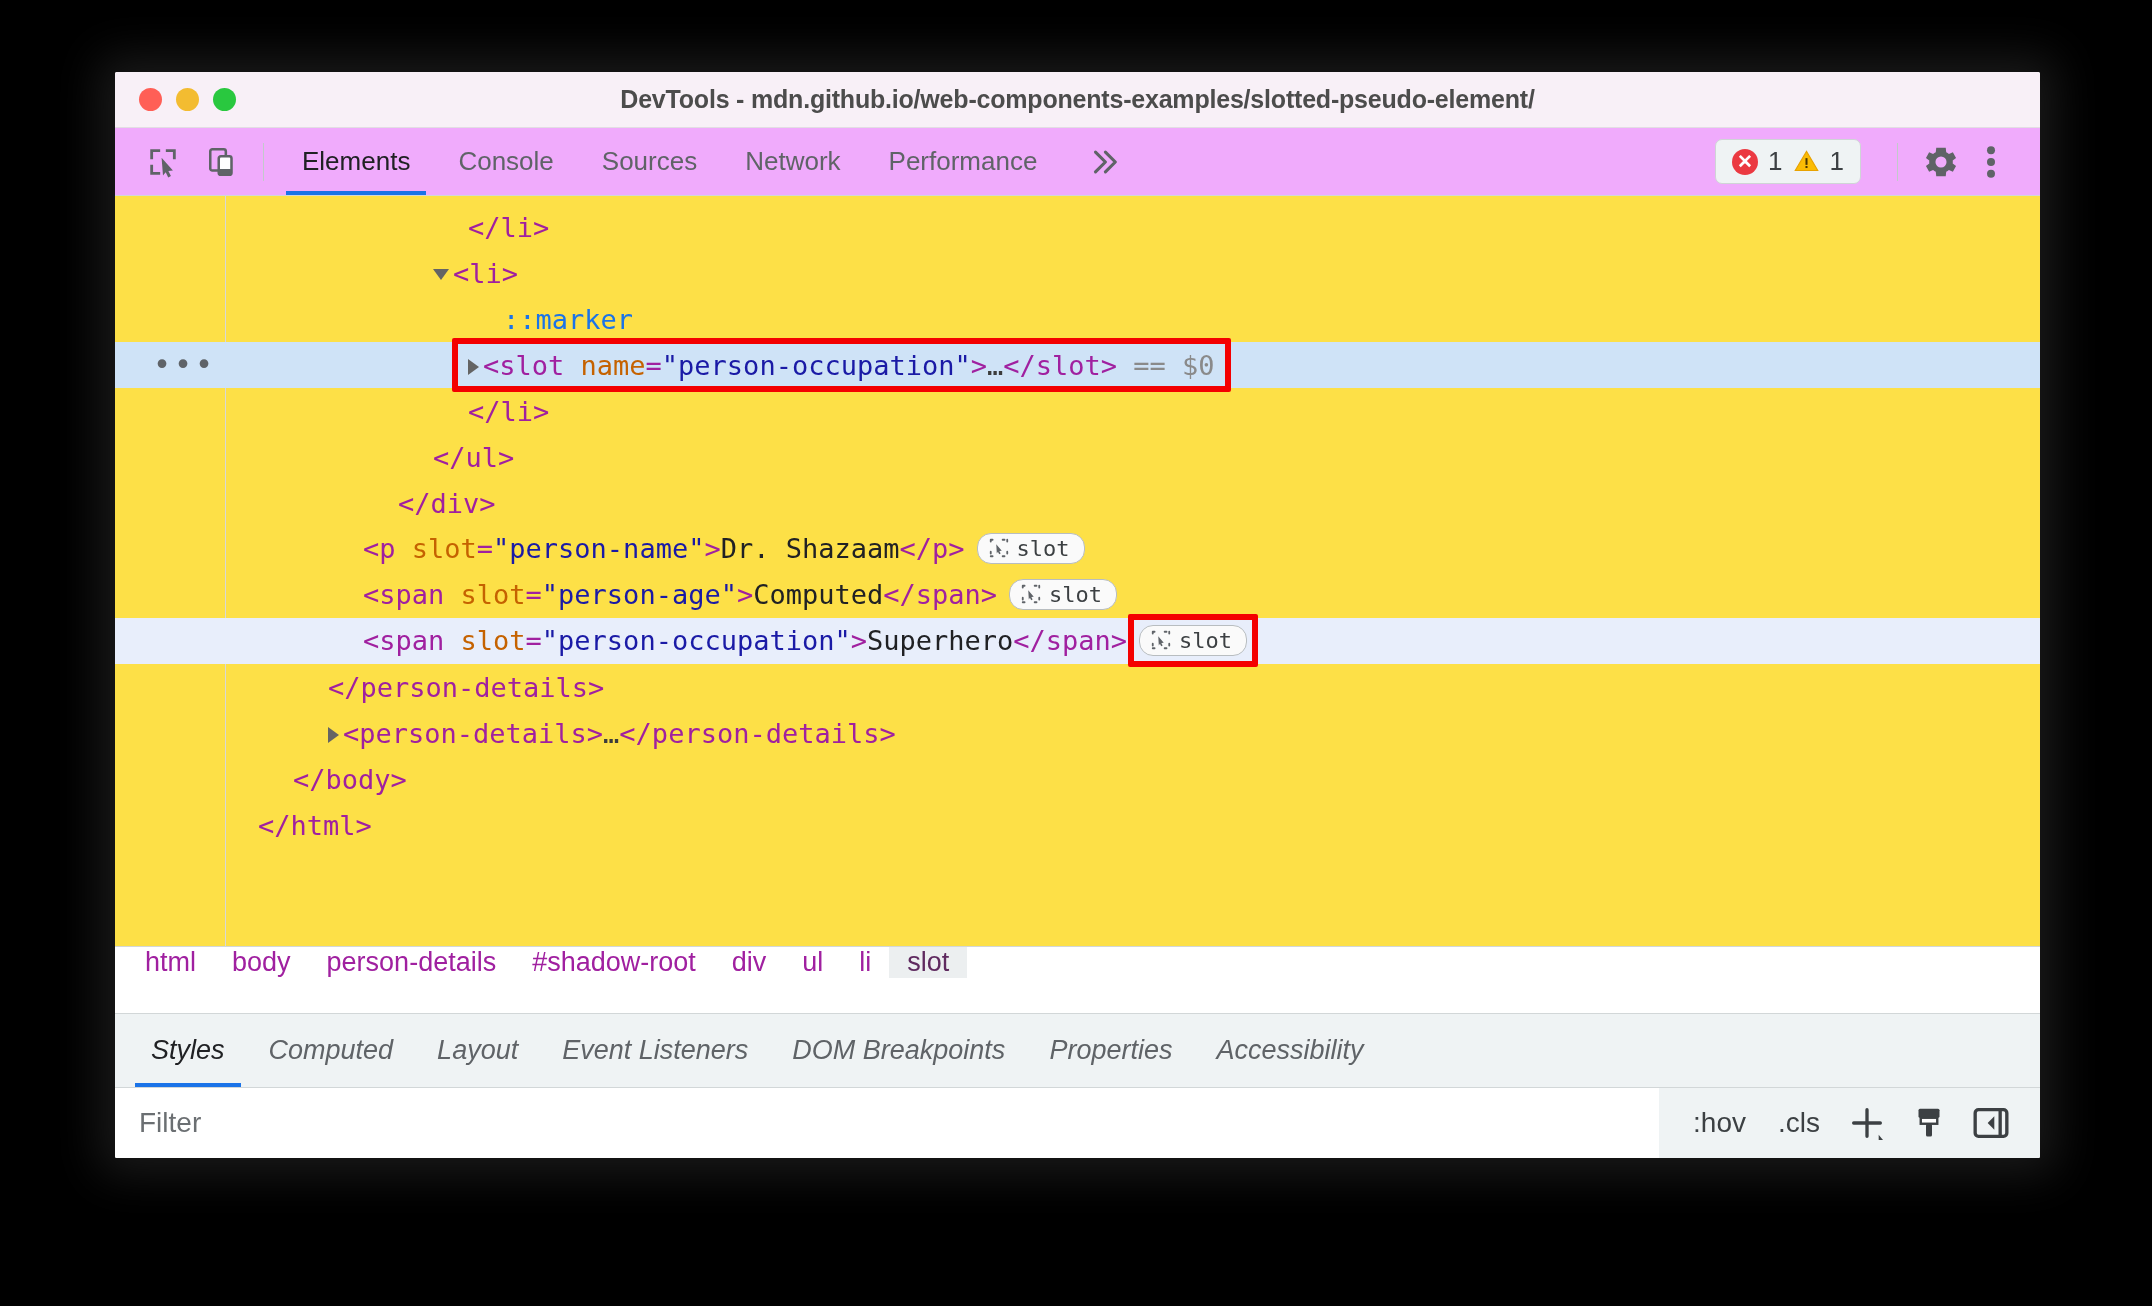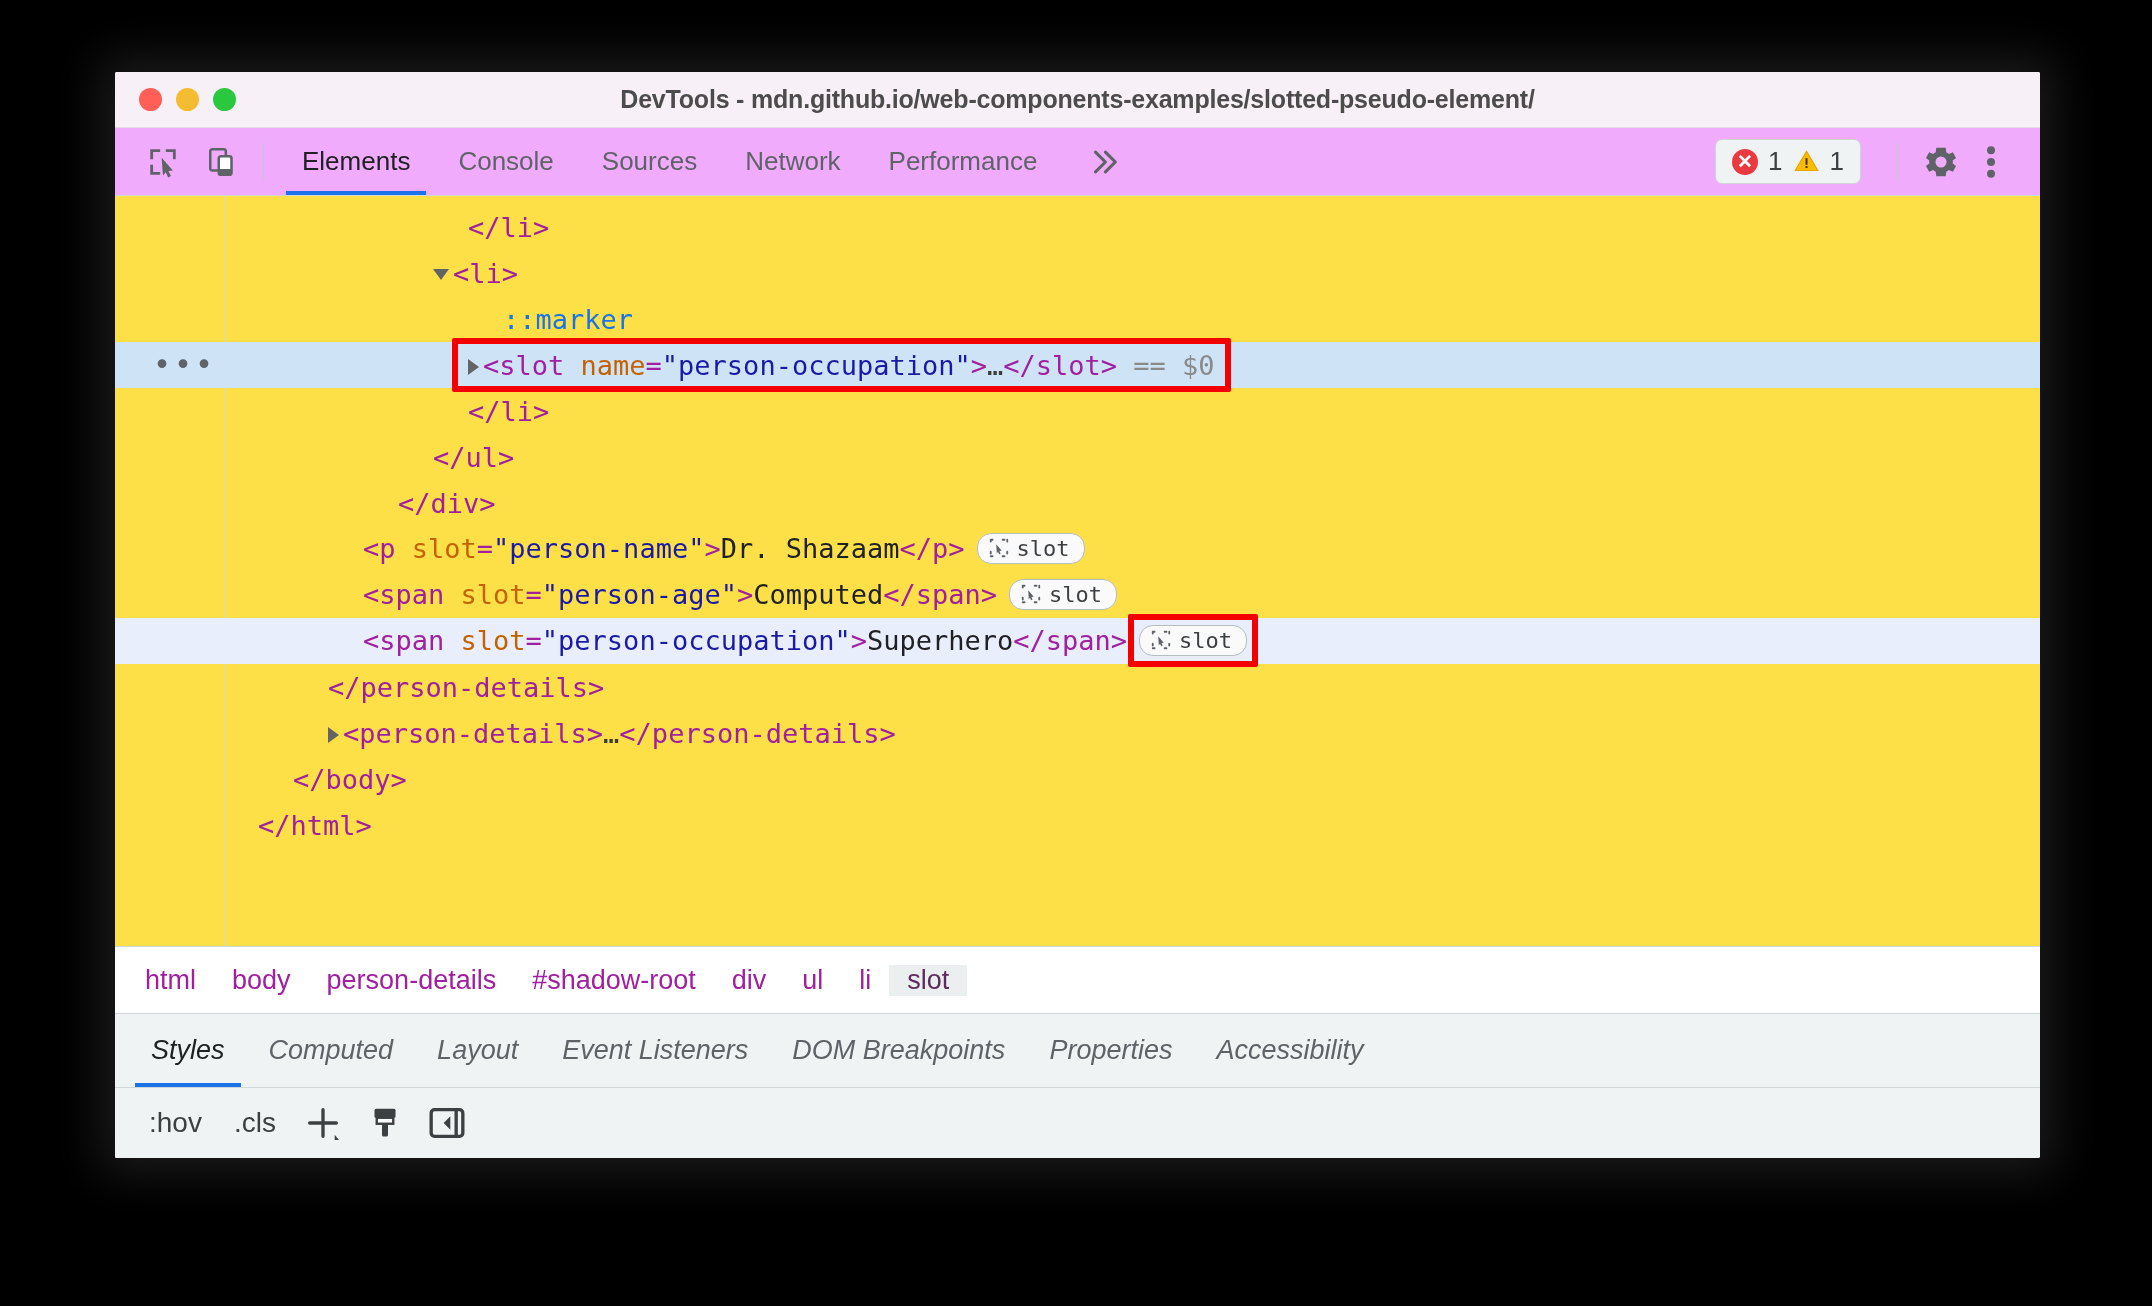--- a/index.html
+++ b/index.html
@@ -145,21 +145,21 @@
   }
   .hlbox {
     position: absolute; border: 6px solid #f40000; border-radius: 2px;
     pointer-events: none;
   }
 
   
   .crumbs {
     flex: 0 0 auto; height: 68px; background: #ffffff;
     border-top: 1px solid #d2d7d8; border-bottom: 1px solid #d2d7d8;
-    display: flex; align-items: center; padding-left: 12px;
+    display: flex; align-items: flex-start; padding-left: 12px;
   }
   .crumb {
     display: flex; align-items: center; padding: 0 18px;
     font-size: 27px; color: #a020a0; cursor: pointer; white-space: nowrap;
   }
   .crumb.active { background: #eceff0; color: #5f2a5f; }
 
   
   .sidetabs {
     flex: 0 0 auto; height: 74px; background: #eff3f4;
@@ -367,20 +367,21 @@
         <div class="stab active">Styles</div>
         <div class="stab">Computed</div>
         <div class="stab">Layout</div>
         <div class="stab">Event Listeners</div>
         <div class="stab">DOM Breakpoints</div>
         <div class="stab">Properties</div>
         <div class="stab">Accessibility</div>
       </div>
 
     <div class="filterbar">
+      <input class="filter-input" placeholder="Filter" style="">
       <div class="fb-actions">
         <span class="fb-txt">:hov</span>
         <span class="fb-txt">.cls</span>
         <span class="fb-ic">
           <svg width="40" height="40" viewBox="0 0 24 24">
             <path d="M12 4v16M4 12h16" stroke="#3c4043" stroke-width="2" stroke-linecap="round"></path>
             <path d="M19 19l2.6 3.2H19z" fill="#3c4043"></path>
           </svg>
         </span>
         <span class="fb-ic">

